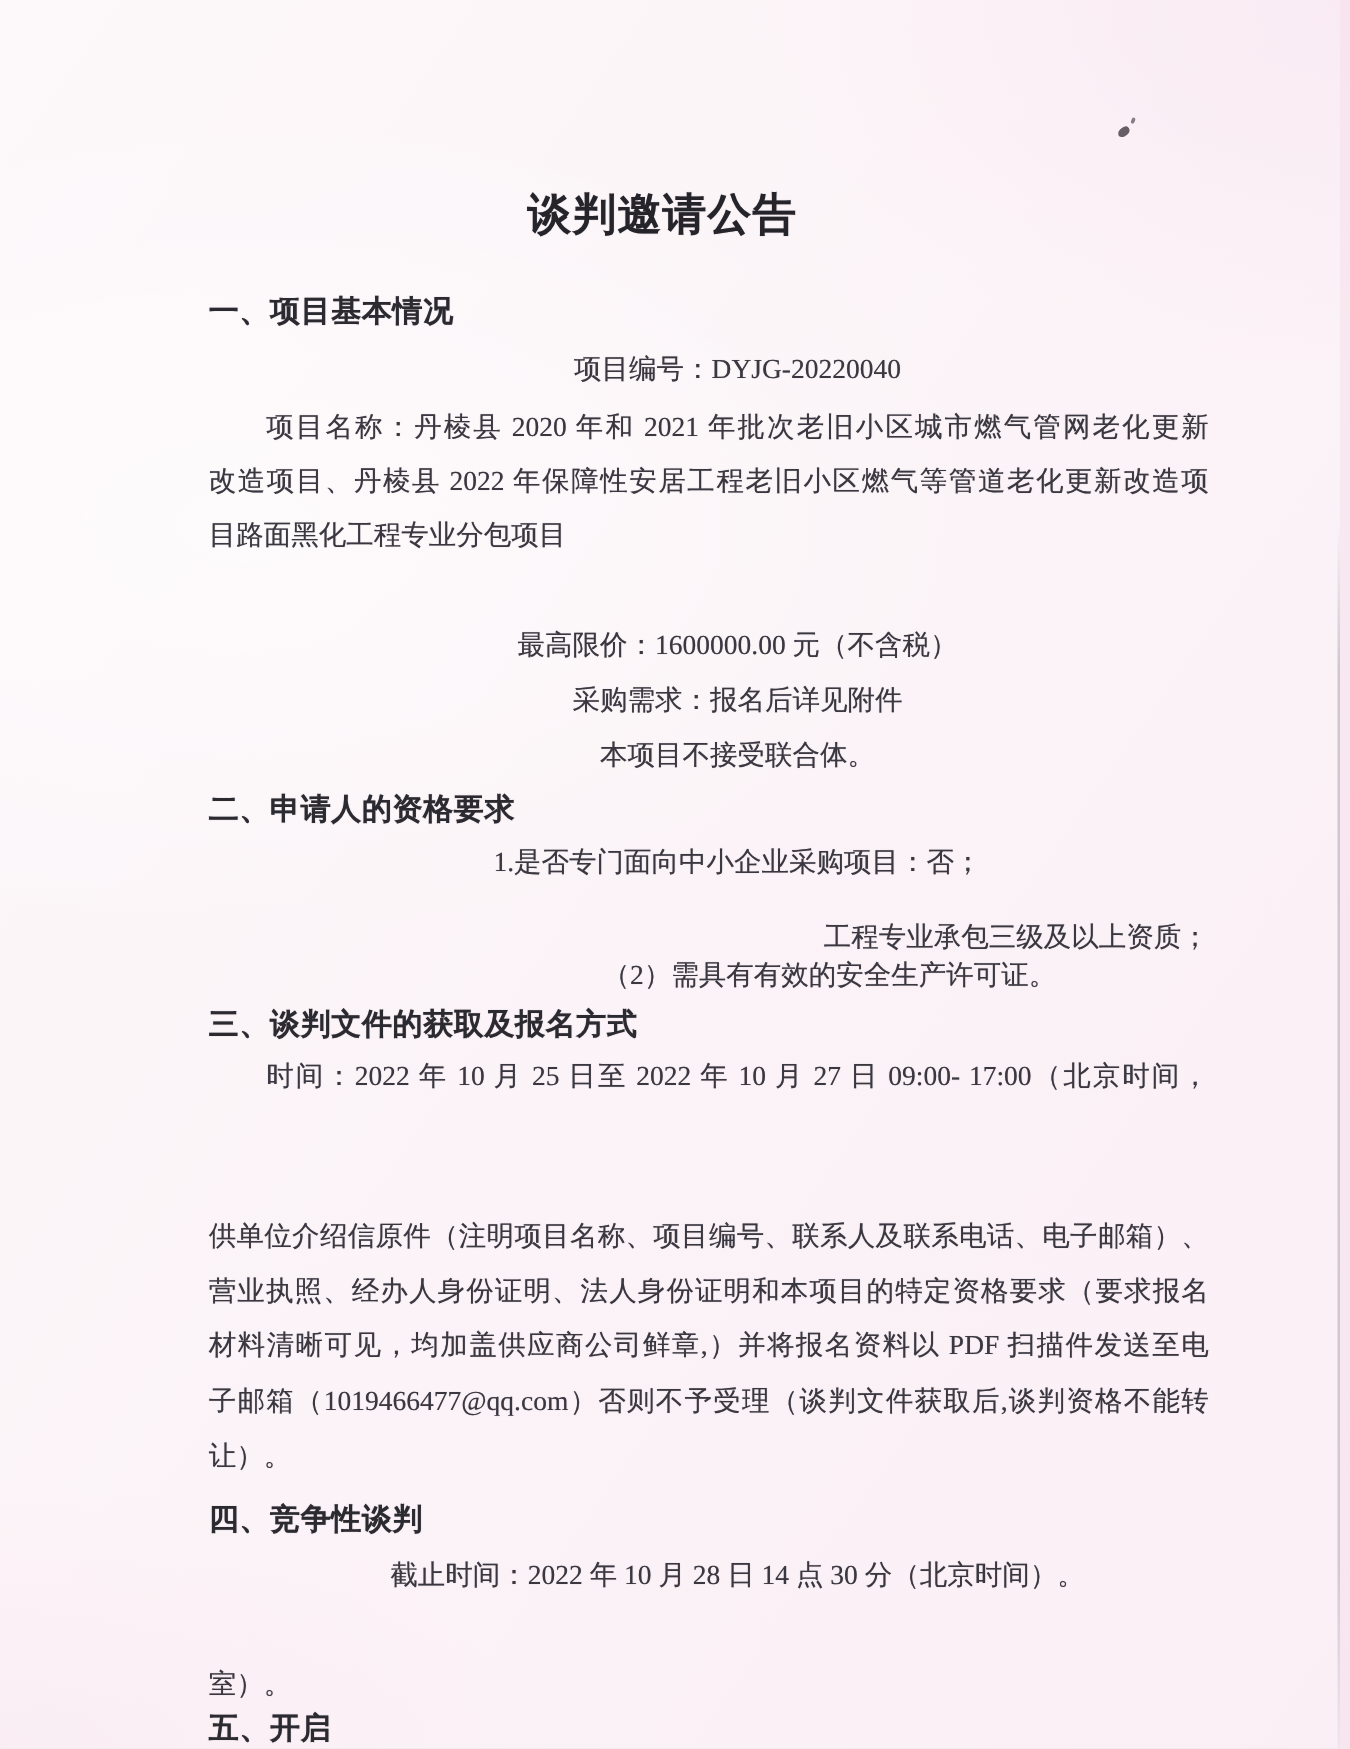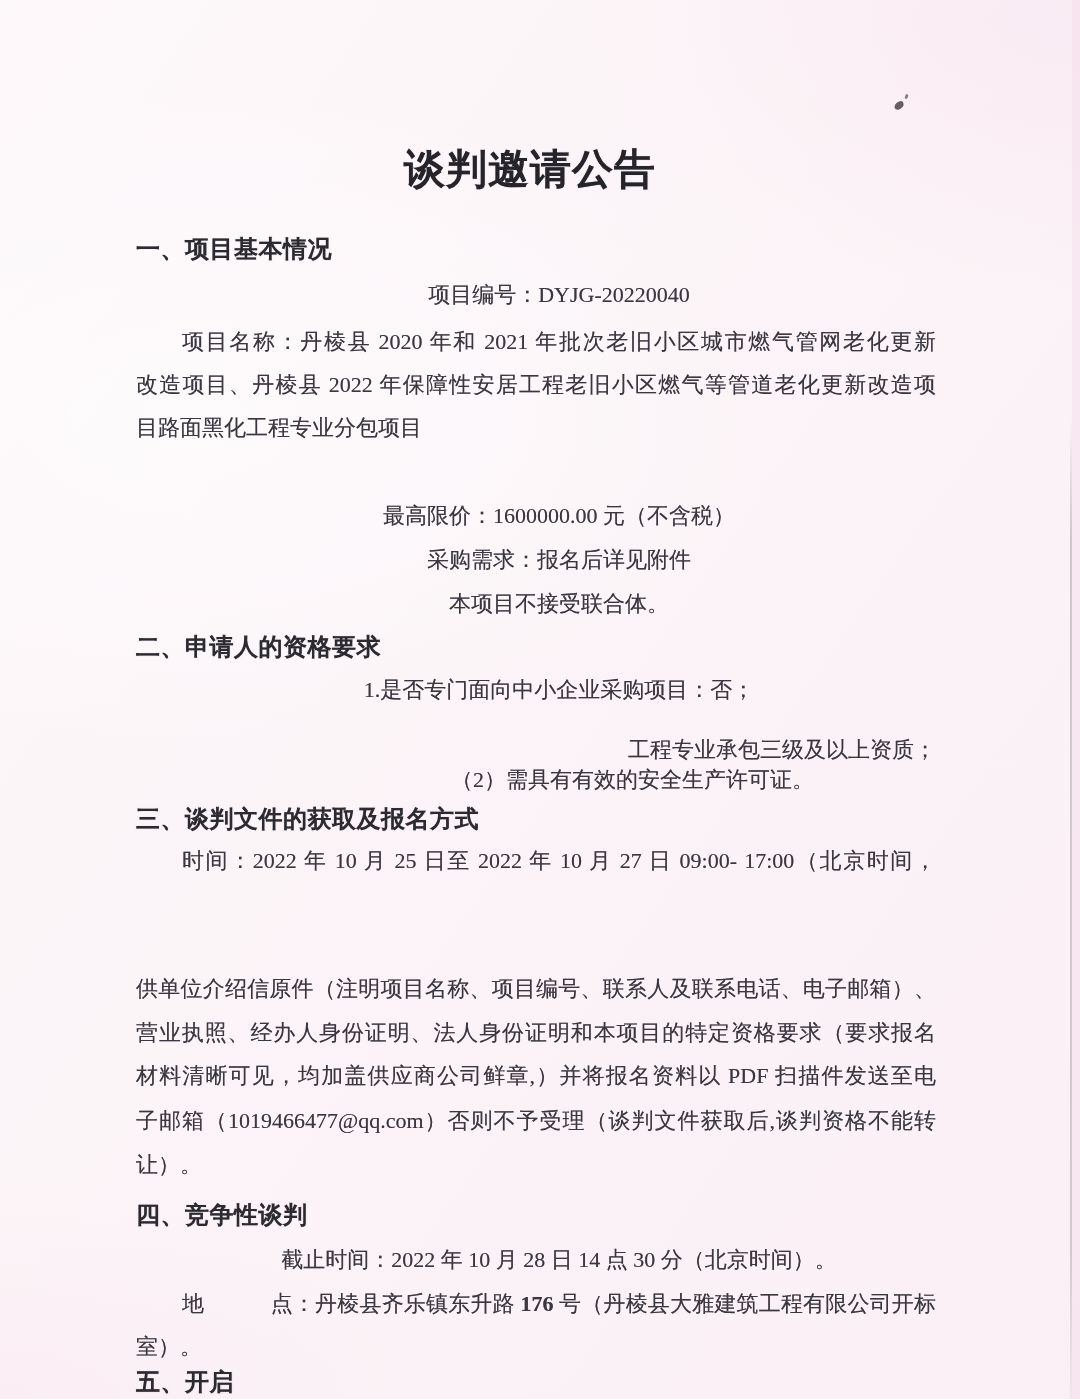--- a/index.html
+++ b/index.html
@@ -32,28 +32,28 @@
     transform:rotate(-28deg);opacity:.85;
   }
   .speck .dot{
     position:absolute;left:12px;top:8px;width:3px;height:5px;
     background:#6d6069;border-radius:50%;transform:rotate(22deg);opacity:.8;
   }
 
   .title{
     position:absolute;left:0;top:151px;width:1060px;margin:0;
     text-align:center;
-    font-family:Liberation Mono, monospace;
-    font-weight:700;font-size:41px;line-height:42px;
+    font-family:Liberation Serif, serif;
+    font-weight:700;font-size:35px;line-height:42px;
     color:#26242b;letter-spacing:1px;
     text-shadow:0 0 .7px rgba(40,36,46,.55);
   }
 
   .line{
-    position:absolute;left:136px;width:800px;box-sizing:border-box;
+    position:absolute;left:167px;width:800px;box-sizing:border-box;
     font-size:22px;line-height:30px;color:#3a3740;
     text-shadow:0 0 .6px rgba(52,47,60,.5);
   }
   .heading{
     font-family:"DejaVu Sans","Liberation Sans",sans-serif;
     font-weight:700;font-size:24px;color:#2c2a31;letter-spacing:.5px;
     text-shadow:0 0 .7px rgba(42,38,48,.5);
   }
   .just{text-align:justify;text-align-last:justify;text-justify:inter-ideograph;}
   .indent{padding-left:46px;text-align:center;}
@@ -107,18 +107,17 @@
   <div class="line heading y804 nowrap">三、谈判文件的获取及报名方式</div>
   <div class="line indent just y846">时间：2022 年 10 月 25 日至 2022 年 10 月 27 日 09:00- 17:00（北京时间，</div>
   <div class="line just y974">供单位介绍信原件（注明项目名称、项目编号、联系人及联系电话、电子邮箱）、</div>
   <div class="line just y1018">营业执照、经办人身份证明、法人身份证明和本项目的特定资格要求（要求报名</div>
   <div class="line just y1061">材料清晰可见，均加盖供应商公司鲜章,）并将报名资料以 PDF 扫描件发送至电</div>
   <div class="line just y1106">子邮箱（1019466477@qq.com）否则不予受理（谈判文件获取后,谈判资格不能转</div>
   <div class="line y1150 nowrap">让）。</div>
 
   <div class="line heading y1200 nowrap">四、竞争性谈判</div>
   <div class="line indent y1245 nowrap">截止时间：2022 年 10 月 28 日 14 点 30 分（北京时间）。</div>
-  <div class="line indent just y1289"><span>地　　　点：丹棱县齐乐镇东升路 </span><span class="bold">176</span><span> 号（丹棱县大雅建筑工程有限公司开标</span></div>
   <div class="line y1332 nowrap">室）。</div>
 
   <div class="line heading y1367 nowrap">五、开启</div>
 
 </div>
 
 </body></html>

